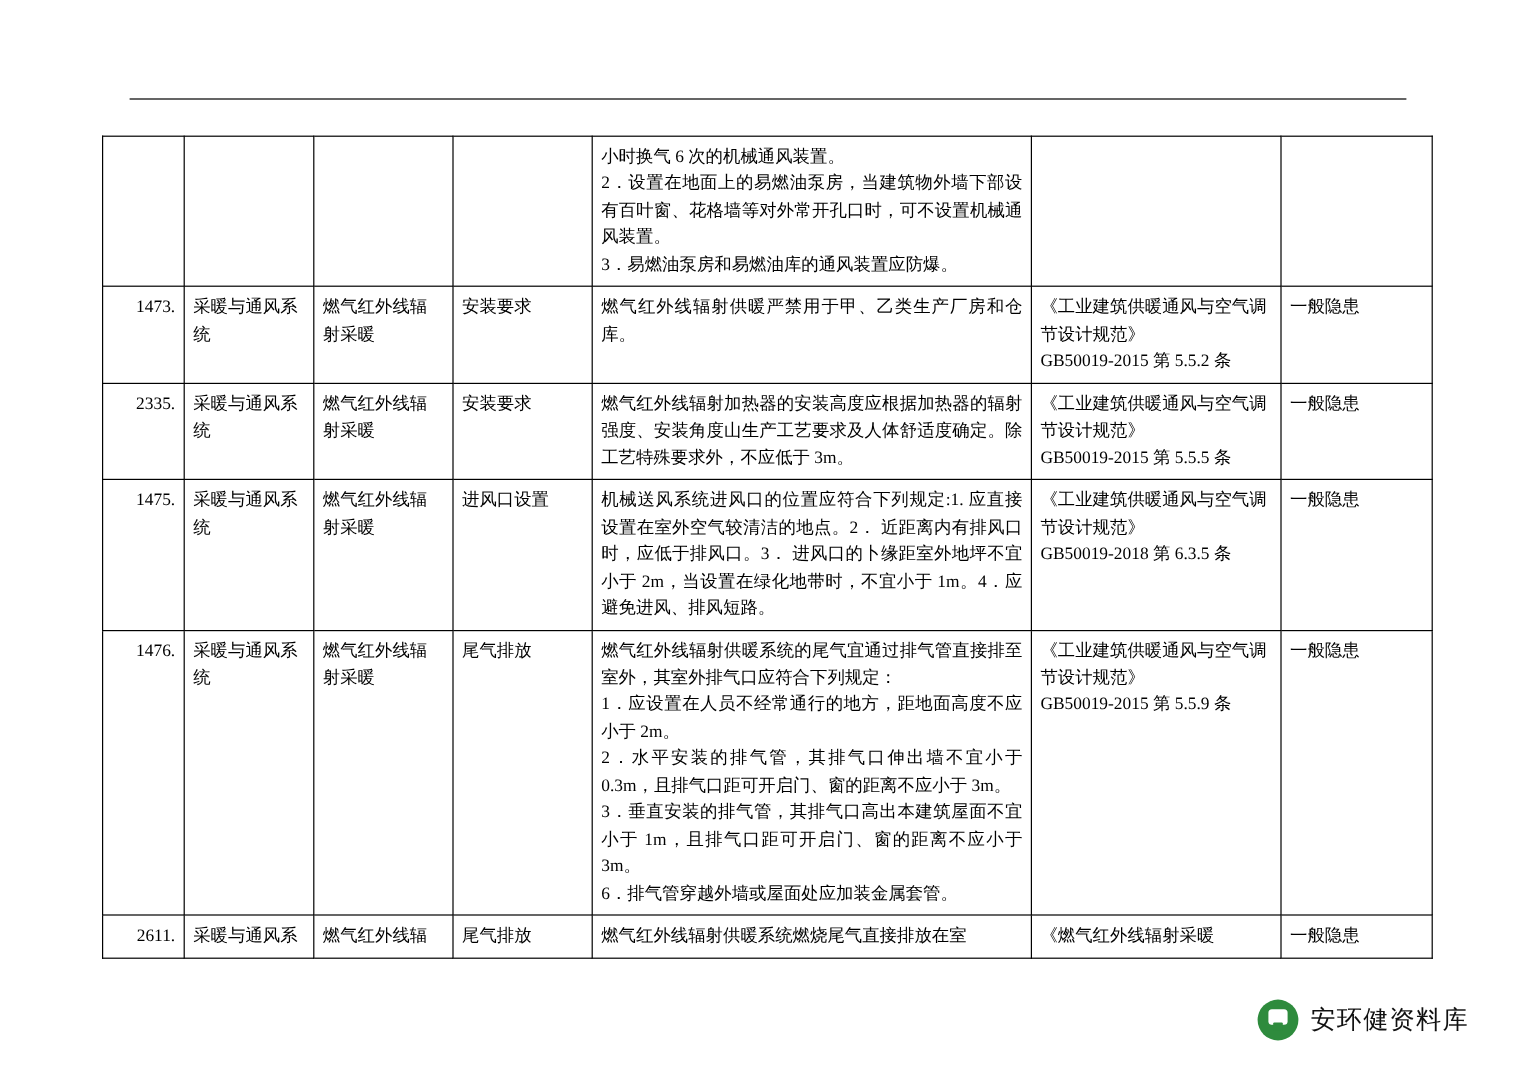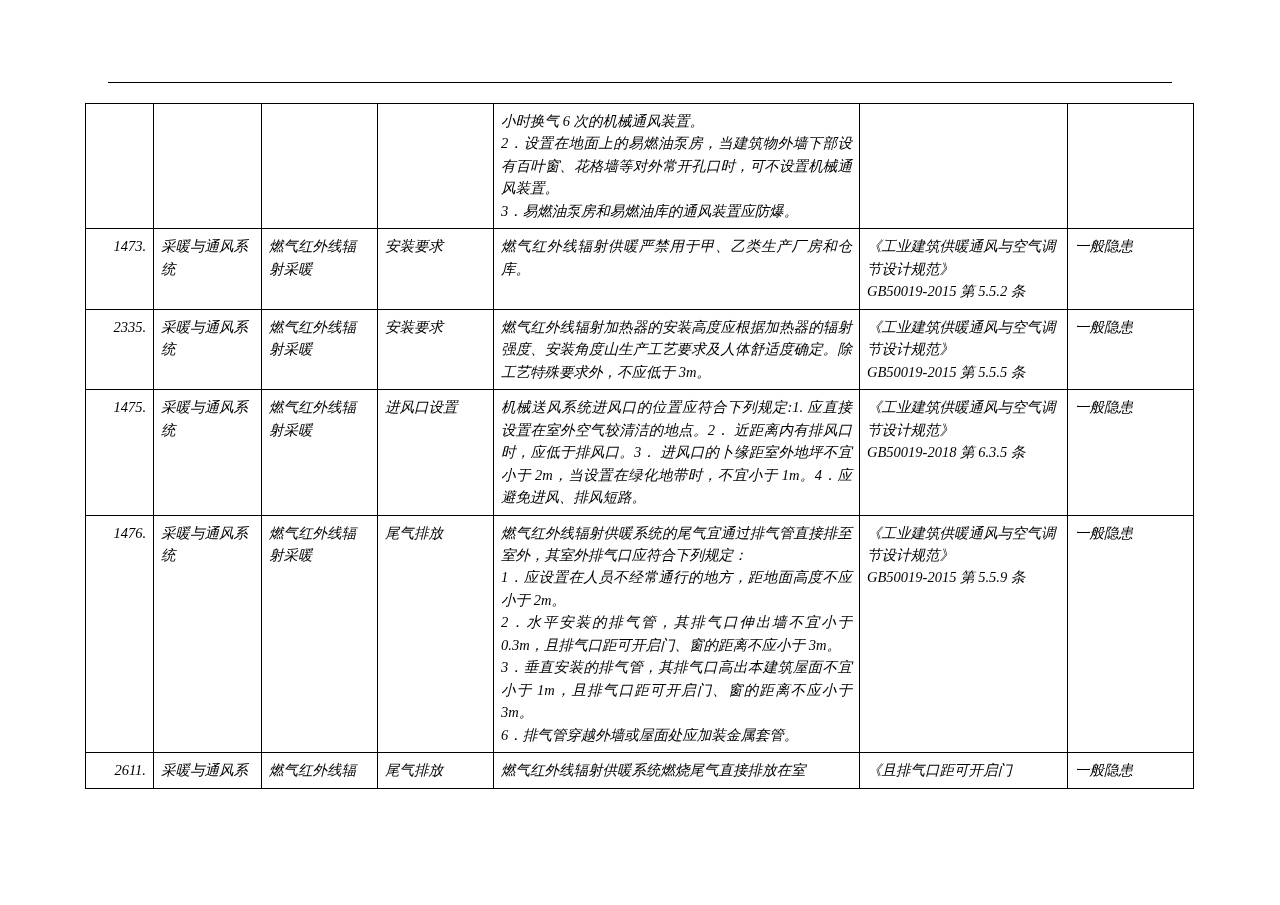--- a/index.html
+++ b/index.html
@@ -26,25 +26,24 @@
     position: absolute;
     left: 108px;
     top: 82px;
     width: 1064px;
     height: 0;
     border-top: 1px solid #000;
   }
   table.doc-table {
     position: absolute;
     left: 85px;
-    top: 103px;
+    top: 113px;
     width: 1108px;
     border-collapse: collapse;
     table-layout: fixed;
-    font-style: italic;
   }
   table.doc-table td {
     border: 1px solid #000;
     vertical-align: top;
     padding: 6px 7px 6px 7px;
     font-size: 14.5px;
     line-height: 1.55;
     font-family: "Liberation Serif", "DejaVu Serif", serif;
   }
   col.c-num    { width: 68px; }
@@ -218,22 +217,26 @@
 
       <tr>
         <td class="num">2611.</td>
         <td class="center-mid">采暖与通风系</td>
         <td class="center-mid">燃气红外线辐</td>
         <td class="center-mid">尾气排放</td>
         <td class="desc">
           <span class="desc-line">燃气红外线辐射供暖系统燃烧尾气直接排放在室</span>
         </td>
         <td class="std">
-          <span class="std-line">《且排气口距可开启门</span>
+          <span class="std-line">《燃气红外线辐射采暖</span>
         </td>
         <td class="level">一般隐患</td>
       </tr>
 
     </tbody>
   </table>
 
+  <div class="watermark">
+    <span class="wm-badge"></span>
+    <span class="wm-text">安环健资料库</span>
+  </div>
 
 </div>
 
 </body></html>

